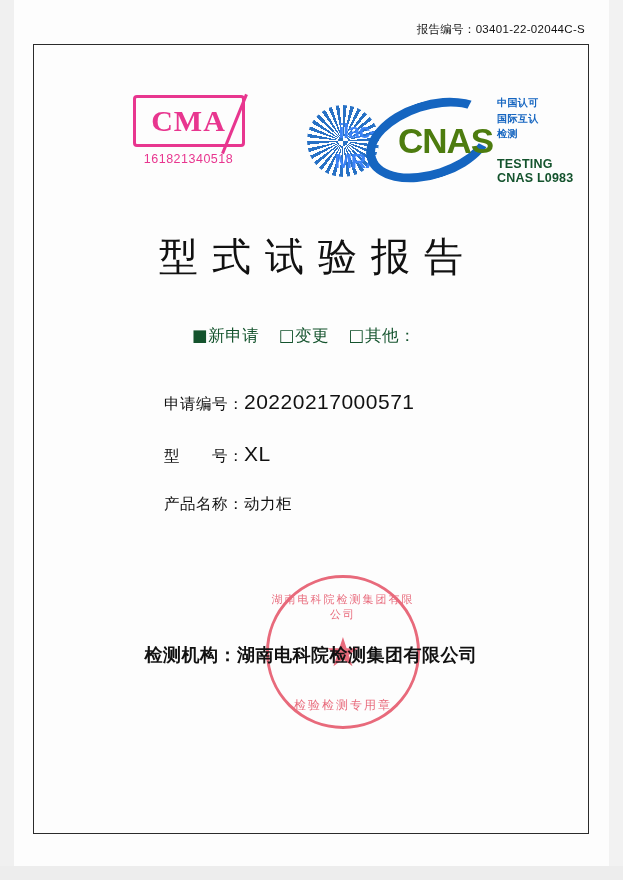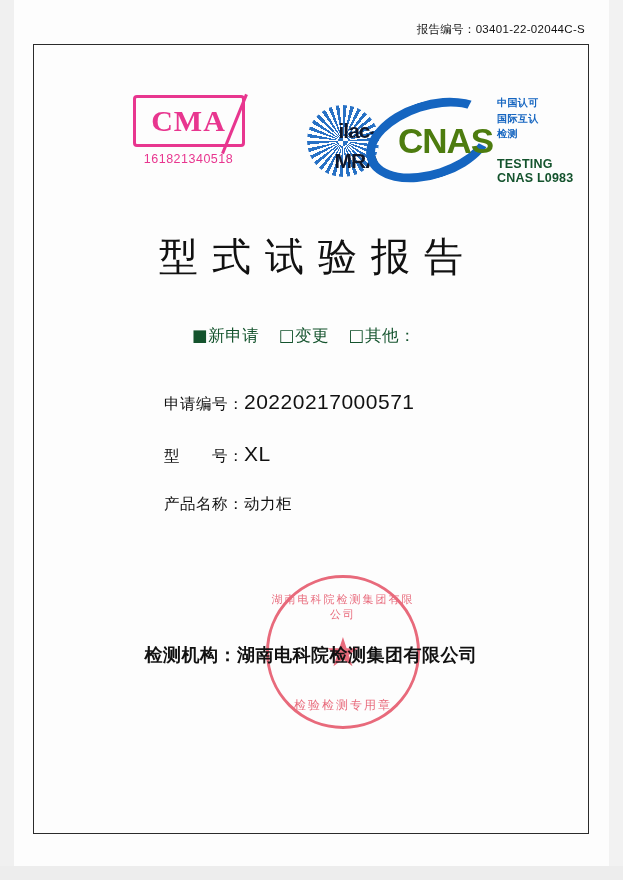--- a/index.html
+++ b/index.html
@@ -136,21 +136,21 @@
     background:
       repeating-conic-gradient(from 0deg, #1565c0 0deg 6deg, #ffffff 6deg 12deg);
     opacity: 0.92;
   }
   .ilac-inner {
     position: absolute;
     left: 16px;
     top: 31px;
     width: 78px;
     height: 30px;
-    color: #0f172a;
+    color: #3b82f6;
     font-family: "Liberation Sans", sans-serif;
     font-weight: bold;
     font-size: 21px;
     letter-spacing: -1px;
     line-height: 30px;
     text-align: center;
   }
   .cnas-swoosh {
     position: absolute;
     left: 62px;

